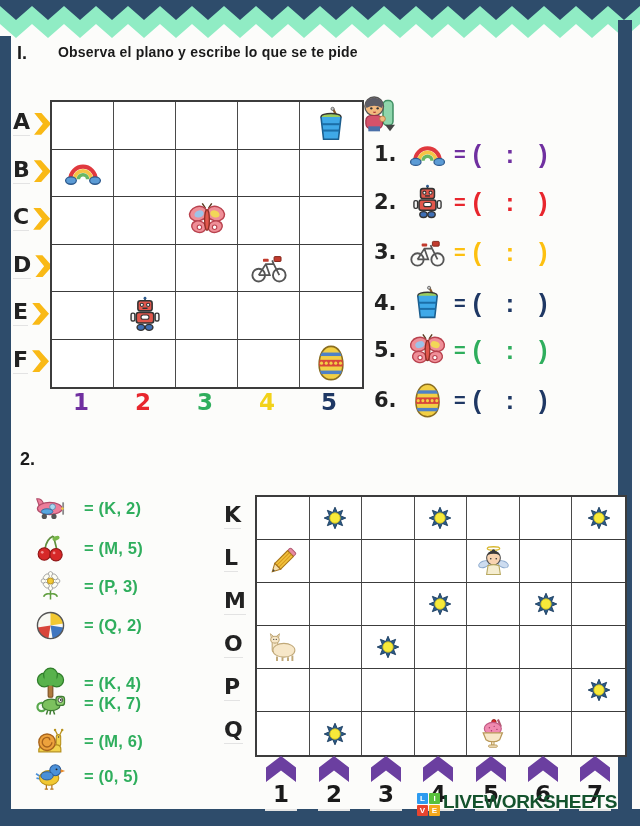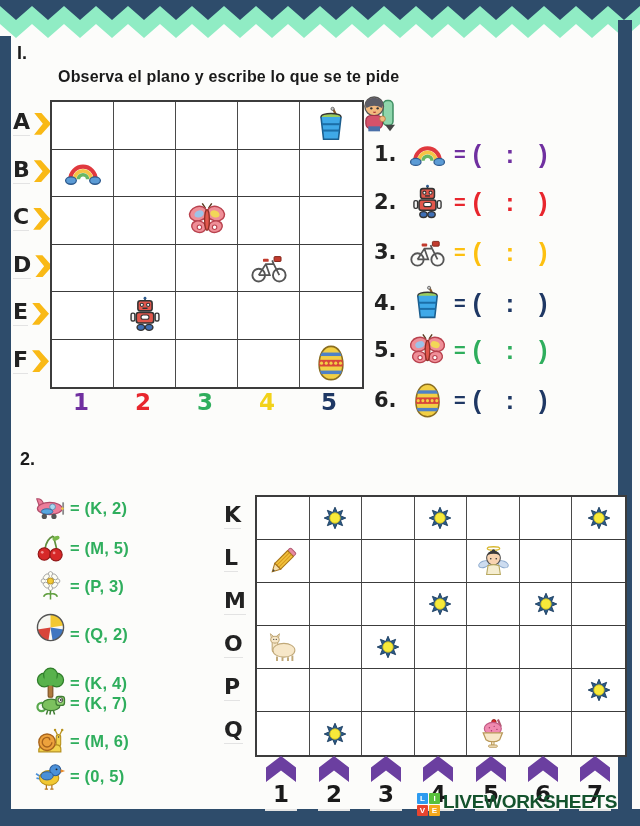--- a/index.html
+++ b/index.html
@@ -1,41 +1,41 @@
 <!DOCTYPE html>
 <html><head>
 <meta charset="utf-8">
 <style>
   html,body{margin:0;padding:0;}
   body{font-family:"Liberation Sans",sans-serif;background:#e8e8e8;}
   .page{position:relative;width:640px;height:826px;background:#fcfcfa;overflow:hidden;margin:0 auto;}
   .bar{position:absolute;}
   .banner{position:absolute;left:0;top:0;}
   .title-num{position:absolute;font-size:18px;font-weight:700;color:#1a1a1a;}
-  .title-txt{position:absolute;font-size:16px;font-weight:700;color:#1a1a1a;letter-spacing:.2px;margin-top:24px;}
+  .title-txt{position:absolute;font-size:14px;font-weight:700;color:#1a1a1a;letter-spacing:.2px;}
   
   .grid{position:absolute;display:grid;border:2px solid #3c3c3c;background:#fff;}
   .cell{display:flex;align-items:center;justify-content:center;border-right:1.3px solid #4a4a4a;border-bottom:1.8px solid #3c3c3c;}
   
   .rowlab{position:absolute;display:flex;align-items:center;justify-content:flex-start;gap:4px;}
   .rowlab .letter{font-family:"DejaVu Sans",sans-serif;font-size:22px;font-weight:700;color:#222;border-bottom:1.5px solid #e3e3e3;line-height:1;padding-bottom:2px;}
   .chev-r{width:17px;height:22px;background:#f9b916;clip-path:polygon(0 0,42% 0,100% 50%,42% 100%,0 100%,52% 50%);}
   .chev-u{position:absolute;width:30px;height:26px;clip-path:polygon(50% 0,100% 44%,100% 100%,50% 56%,0 100%,0 44%);}
   .colnum{position:absolute;width:32px;text-align:center;font-family:"DejaVu Sans",sans-serif;font-size:23px;font-weight:700;line-height:1;}
   .colnum.guide{border-bottom:2px solid #e4e4e4;padding-bottom:3px;}
   
   .kid{position:absolute;}
   .hdr-label{position:absolute;font-size:18px;font-weight:700;color:#1a1a1a;}
   .c-item{position:absolute;display:flex;align-items:center;height:46px;gap:7px;}
   .c-num{font-family:"DejaVu Sans",sans-serif;font-size:21px;font-weight:700;color:#222;width:26px;}
   .islot{display:flex;align-items:center;justify-content:center;width:40px;}
   .c-eq{font-size:20px;font-weight:700;}
   .c-ans{font-size:25px;font-weight:700;white-space:pre;letter-spacing:1px;}
   
-  .lg-row{position:absolute;display:flex;align-items:center;height:38px;}
+  .lg-row{position:absolute;display:flex;align-items:center;height:38px;gap:14px;}
   .lg-txt{font-size:16.5px;font-weight:700;letter-spacing:.2px;}
   
   .pic{display:block;width:34px;height:34px;}
   .g1 .pic{width:38px;height:38px;}
   .g2 .pic{width:33px;height:33px;}
   .g2 .pic-sun{width:26px;height:26px;}
   .islot .pic{width:37px;height:37px;}
   .kid .pic{width:46px;height:46px;}
   .lg-row .pic{width:33px;height:33px;}
   
@@ -435,21 +435,21 @@
       <span class="lg-txt">= (M, 5)</span>
     </div>
     <div class="lg-row" style="left:30px;top:567px;">
       <span class="islot">
           <svg class="pic pic-flower">
             <use href="#i-flower"></use>
           </svg>
         </span>
       <span class="lg-txt">= (P, 3)</span>
     </div>
-    <div class="lg-row" style="left:30px;top:606px;align-items:flex-end;">
+    <div class="lg-row" style="left:30px;top:606px;">
       <span class="islot">
           <svg class="pic pic-ball">
             <use href="#i-ball"></use>
           </svg>
         </span>
       <span class="lg-txt">= (Q, 2)</span>
     </div>
     <div class="lg-row" style="left:30px;top:664px;">
       <span class="islot">
           <svg class="pic pic-tree">

